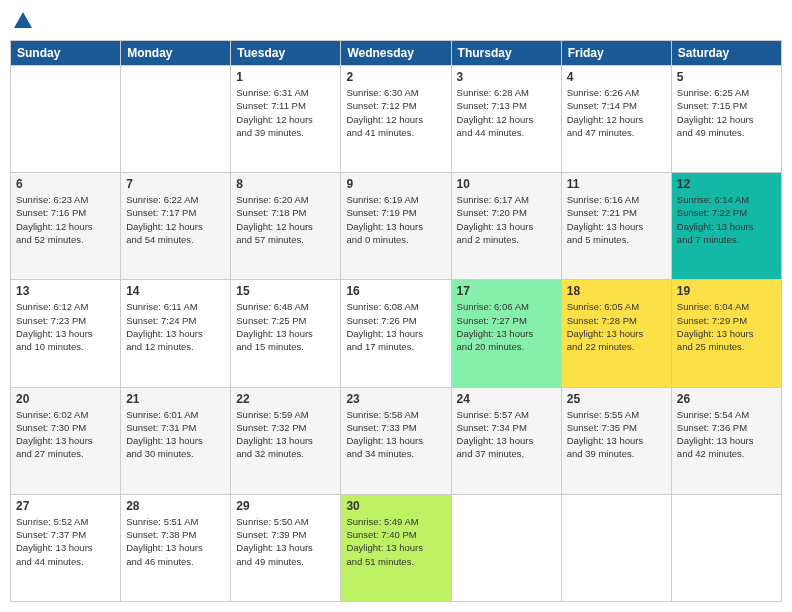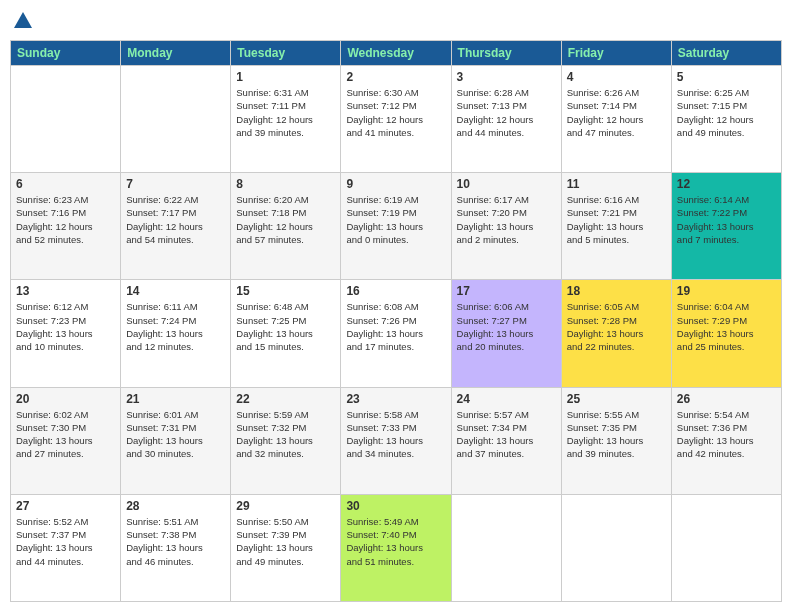--- a/index.html
+++ b/index.html
@@ -53,21 +53,21 @@
       color: #555;
     }
     .calendar-table {
       width: 100%;
       border-collapse: collapse;
       flex: 1;
       table-layout: fixed;
     }
     .calendar-table th {
       background: #1a5a96;
-      color: #86efac;
+      color: #ffffff;
       text-align: left;
       padding: 5px 6px;
       font-size: 12px;
       border: 1px solid #ccc;
     }
     .calendar-table td {
       vertical-align: top;
       border: 1px solid #ccc;
       padding: 4px 5px;
       font-size: 10px;
@@ -243,21 +243,21 @@
 Daylight: 13 hours
 and 15 minutes.</div>
           </td>
           <td style="background: rgb(255, 255, 255);">
             <span class="day-number">16</span>
             <div class="cell-text" style="white-space: pre-line;">Sunrise: 6:08 AM
 Sunset: 7:26 PM
 Daylight: 13 hours
 and 17 minutes.</div>
           </td>
-          <td style="background: #c4b5fd;">
+          <td style="background: #86efac;">
             <span class="day-number">17</span>
             <div class="cell-text" style="white-space: pre-line;">Sunrise: 6:06 AM
 Sunset: 7:27 PM
 Daylight: 13 hours
 and 20 minutes.</div>
           </td>
           <td style="background: #fde047;">
             <span class="day-number">18</span>
             <div class="cell-text" style="white-space: pre-line;">Sunrise: 6:05 AM
 Sunset: 7:28 PM

